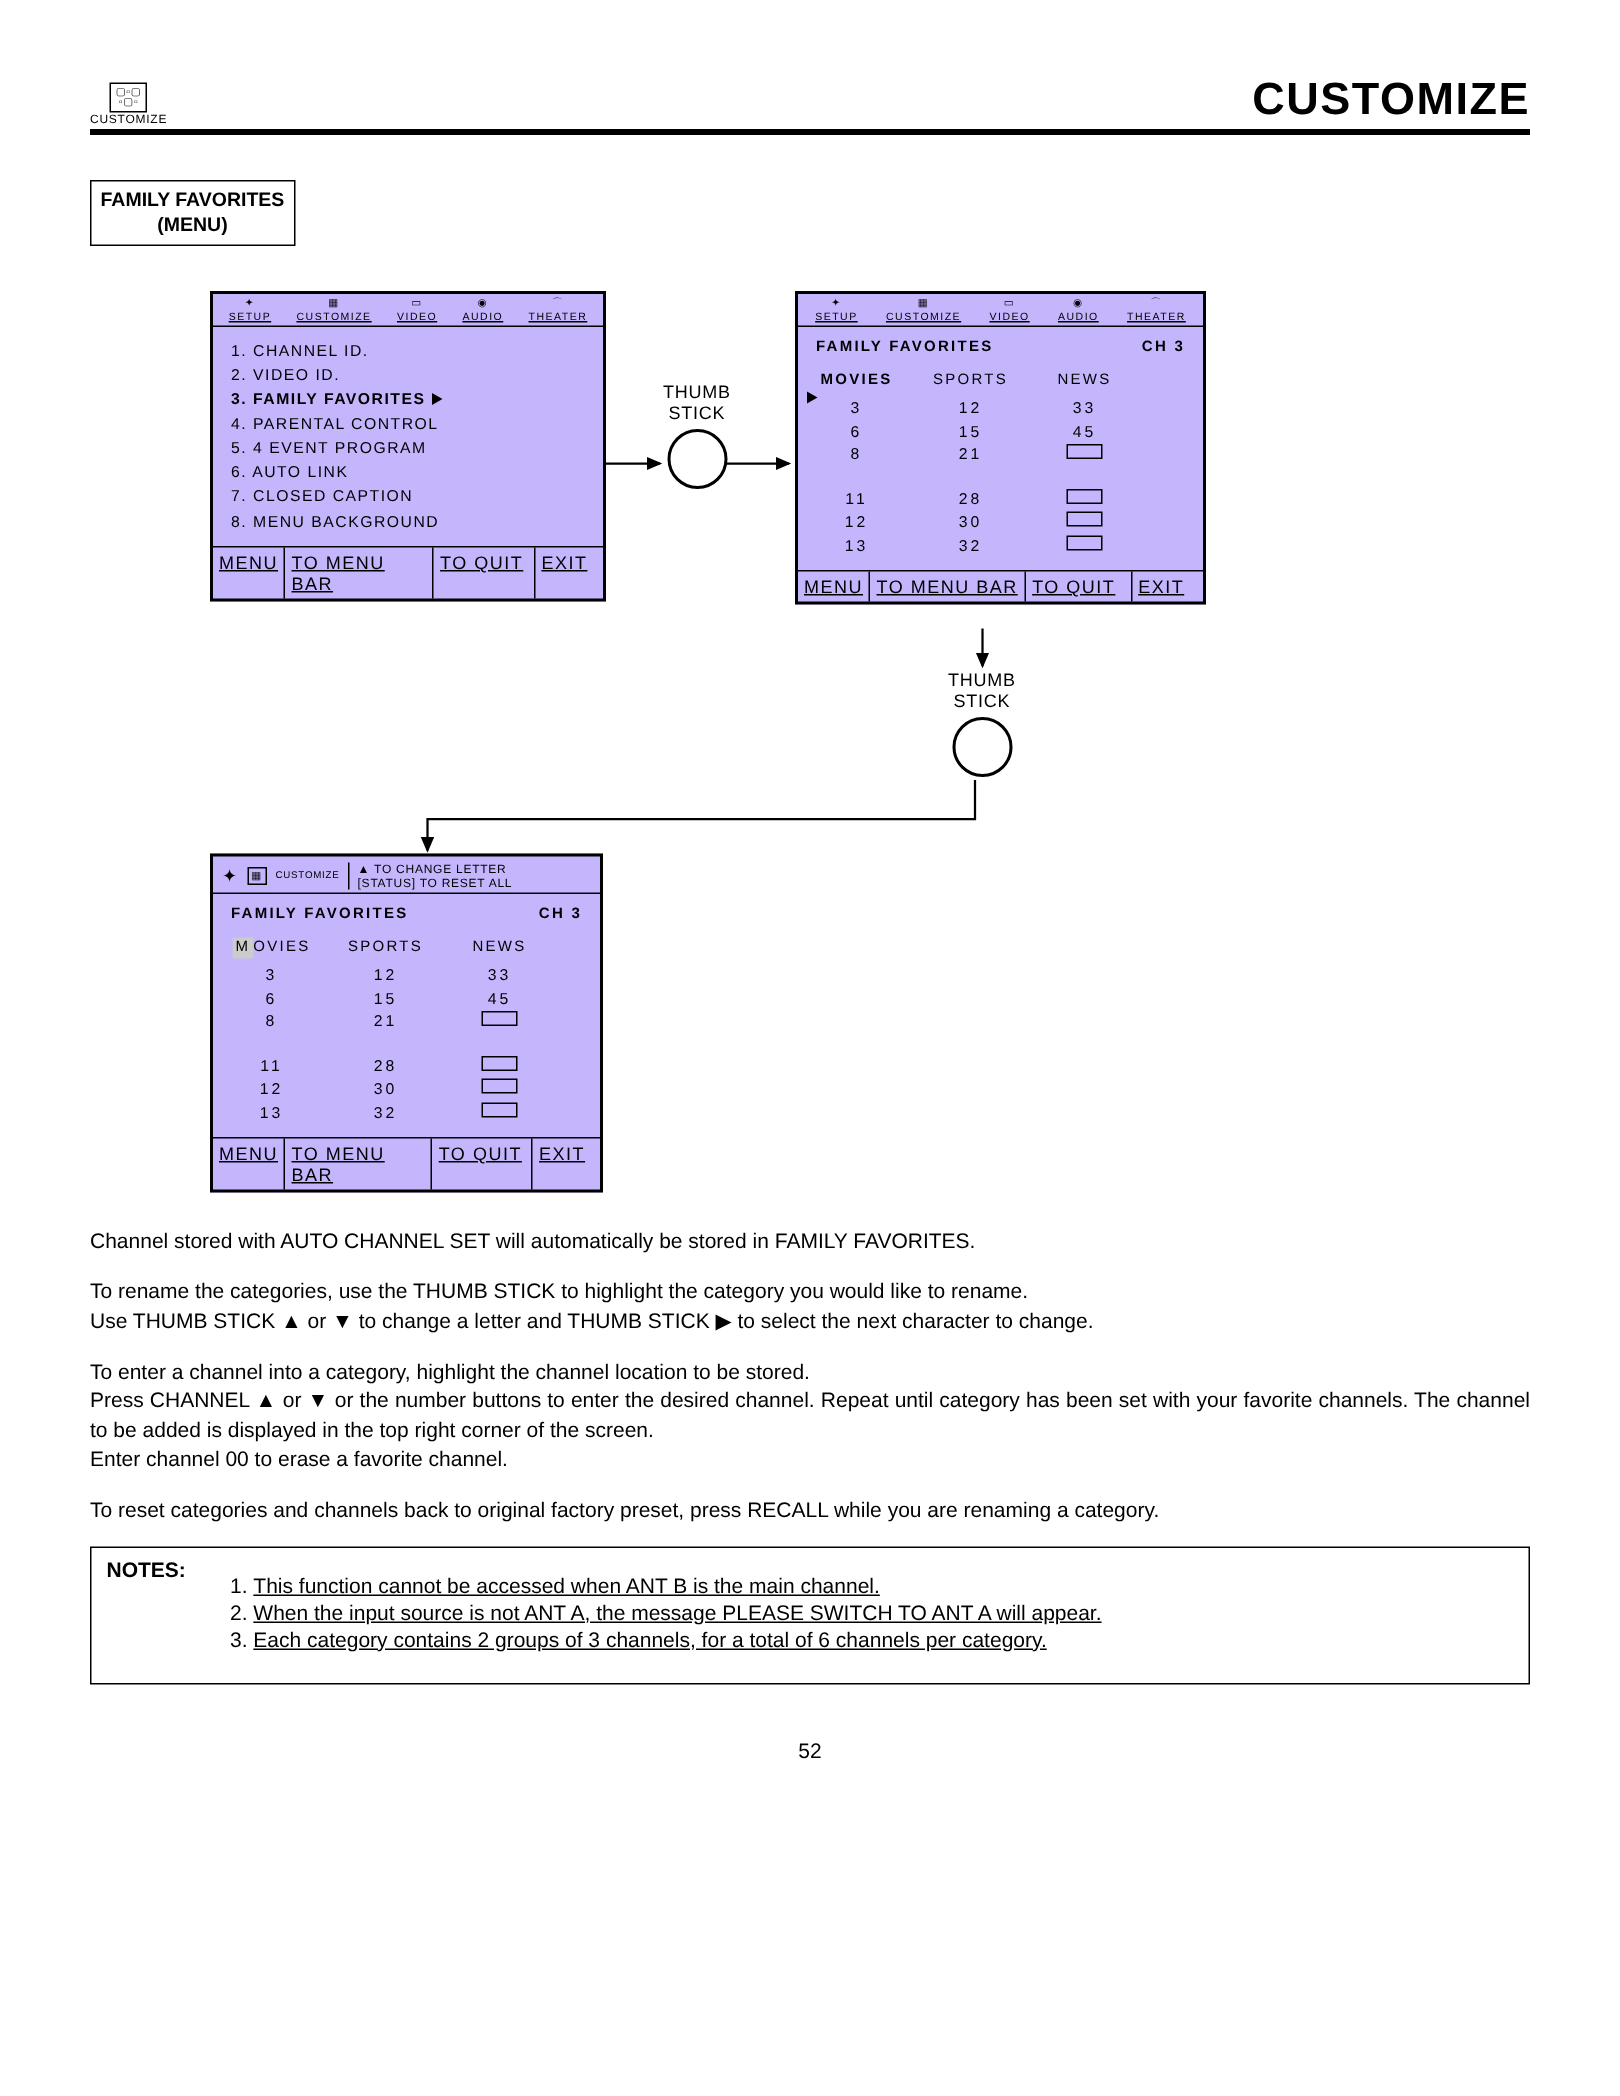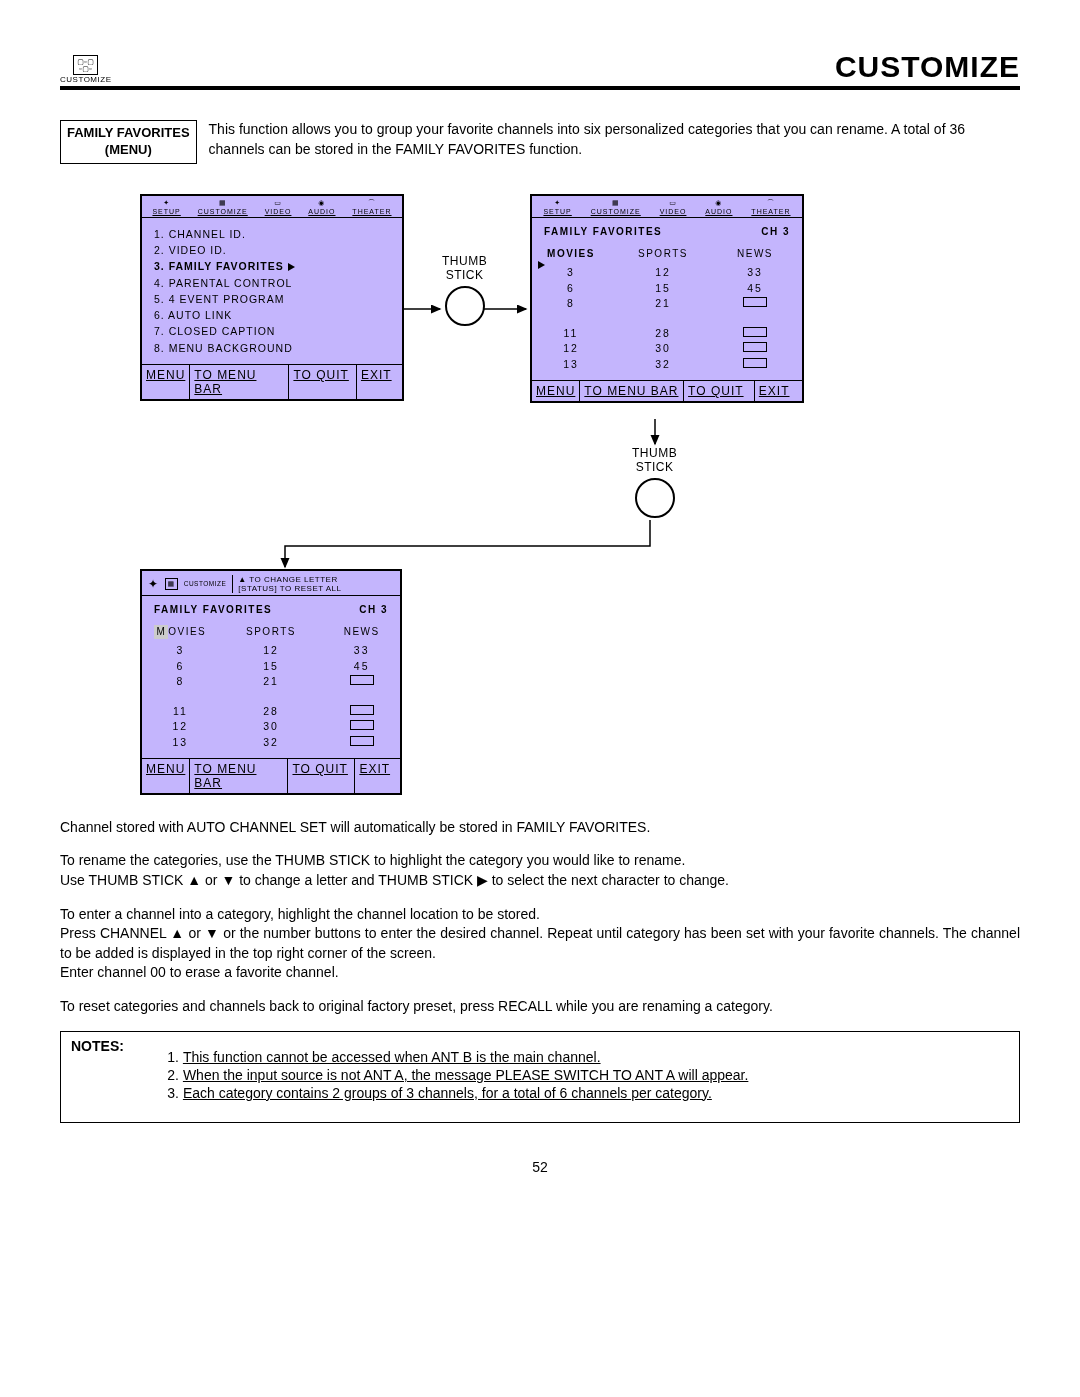--- a/index.html
+++ b/index.html
@@ -97,21 +97,21 @@
     text-decoration: underline;
   }
   .osd .footer div { border-right: 1px solid #000; padding: 3px 4px; text-align: left; }
   .osd .footer div:last-child { border-right: none; }
 
   .menu-list { font-size: 10.5px; letter-spacing: 1px; line-height: 1.55; }
   .menu-list .sel { font-weight: bold; }
   .menu-list .sel::after { content: ""; display:inline-block; margin-left:4px; width:0;height:0;border-top:4px solid transparent;border-bottom:4px solid transparent;border-left:7px solid #000; vertical-align: -1px;}
 
   .ff-title { font-weight: bold; letter-spacing: 1.5px; font-size: 10px; display:flex; justify-content:space-between;}
-  .ff-cats { display: flex; gap: 38px; margin-top: 10px; font-size: 10.5px; letter-spacing: 2px; }
+  .ff-cats { display: flex; gap: 22px; margin-top: 10px; font-size: 10.5px; letter-spacing: 2px; }
   .ff-col { text-align: center; width: 54px; }
   .ff-col .hdr { margin-bottom: 4px; letter-spacing: 1.5px; font-size:10px;}
   .ff-col .hdr.sel { font-weight: bold; }
   .ff-col .hdr.cursor { position: relative; }
   .ff-col .hdr.cursor .bg { background:#ccc; padding:0 2px; display:inline-block;}
   .ff-col div { line-height: 1.45; }
   .slot { display:inline-block; width:22px; height:8px; border:1.5px solid #000; }
 
   .arrow-ptr {
     position:absolute;
@@ -147,21 +147,21 @@
 
   .body-text { margin-top: 24px; font-size: 14px; line-height: 1.4; }
   .body-text p { margin: 0 0 14px 0; text-align: justify;}
 
   .notes-box {
     border: 1.5px solid #000;
     margin-top: 12px;
     padding: 6px 10px 8px 10px;
     font-size: 14px;
   }
-  .notes-box .notes-row { display:flex; gap:20px; }
+  .notes-box .notes-row { display:flex; gap:6px; }
   .notes-box .notes-label { font-weight:bold; padding-right:6px;}
   .notes-box ol { margin:11px; padding-left: 22px; text-decoration: underline;}
   .notes-box li { margin-bottom: 2px;}
 
   .page-num { text-align:center; margin-top: 36px; font-size:14px;}
 </style>
 </head>
 <body>
 
 <div class="header-row">
@@ -170,21 +170,20 @@
     <div>CUSTOMIZE</div>
   </div>
   <div class="header-title">CUSTOMIZE</div>
 </div>
 
 <div class="section-intro">
   <div class="box-label">
     <span>FAMILY FAVORITES</span><br>
     <span>(MENU)</span>
   </div>
-  <div class="desc">This function allows you to group your favorite channels into six personalized categories that you can rename. A total of 36 channels can be stored in the FAMILY FAVORITES function.</div>
 </div>
 
 <div class="diagram-wrap">
 
   <div class="osd" style="left:10px; top:0; width:260px;">
     <div class="tabs">
       <div class="tab">
           <span>✦</span>
           <span class="u">SETUP</span>
         </div>

